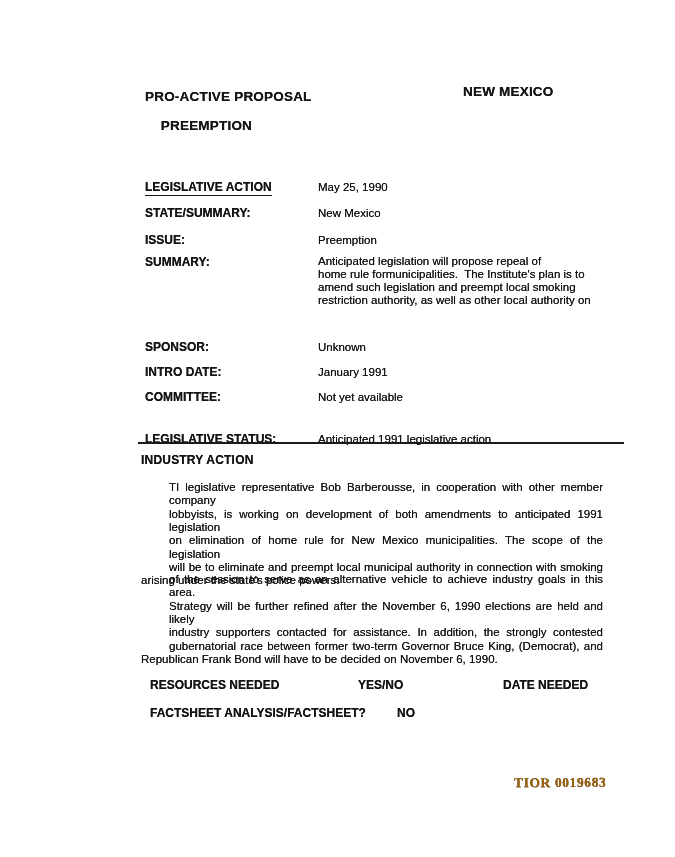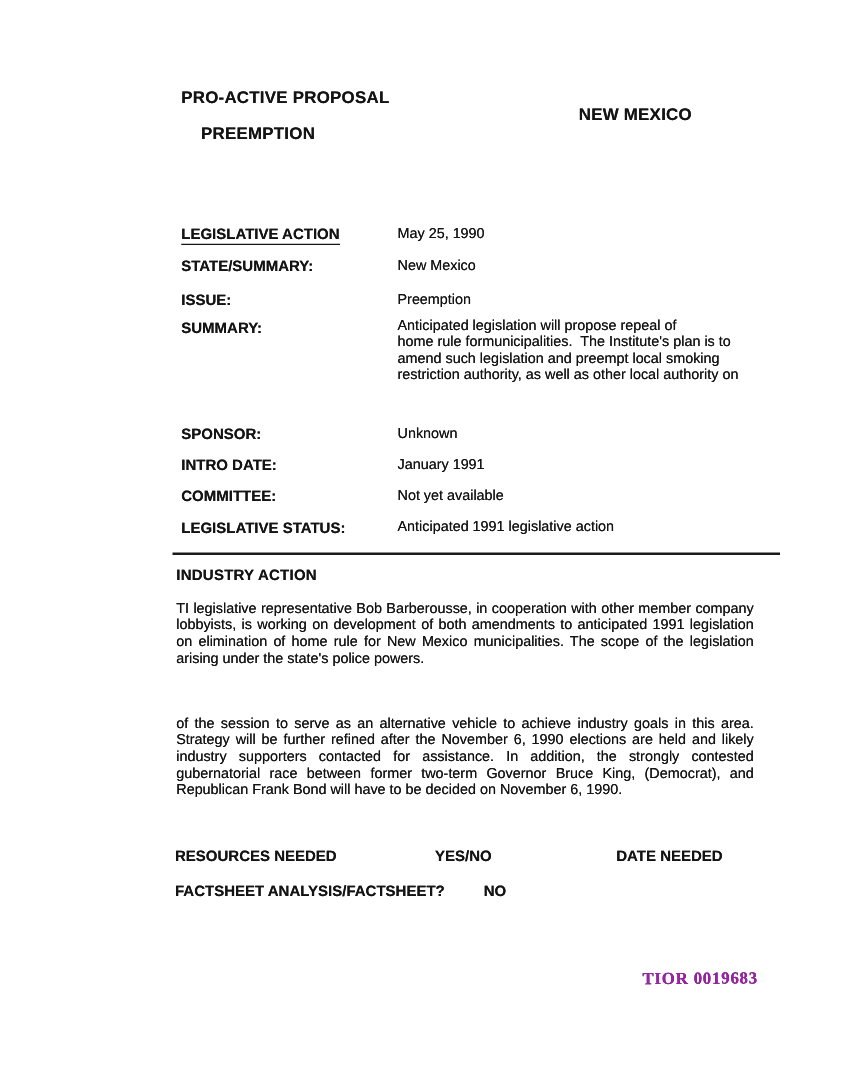--- a/index.html
+++ b/index.html
@@ -12,37 +12,37 @@
   .frow{position:absolute;left:0;width:675px;height:17px;}
   .flabel{position:absolute;left:145px;top:0;font-weight:700;font-size:12px;white-space:pre;}
   .flabel.u{border-bottom:1.6px solid #151515;padding-bottom:1px;}
   .fvalue{position:absolute;left:318px;top:1px;font-size:11.5px;white-space:pre;}
   .sumblock{position:absolute;left:318px;top:255px;width:300px;}
   .sumblock .ln{font-size:11.5px;line-height:13.1px;white-space:pre;}
   .rule{position:absolute;left:138px;top:442px;width:486px;height:2px;background:#1a1a1a;}
   .sechead{position:absolute;left:141px;top:453px;font-weight:700;font-size:12px;letter-spacing:.2px;}
   .para{position:absolute;left:141px;width:462px;}
   .para .ln{font-size:11.5px;line-height:13.35px;}
-  .para .ln.j{text-align:justify;text-align-last:justify;}
+  .para .ln.j{text-align:justify;text-align-last:justify;margin-left:28px;}
   .p1{top:481px;}
   .p2{top:573px;}
-  .resrow{position:absolute;left:0;width:621px;height:17px;font-weight:700;font-size:12px;}
+  .resrow{position:absolute;left:10px;width:621px;height:17px;font-weight:700;font-size:12px;}
   .resrow span{position:absolute;top:0;white-space:pre;}
   .bates{
     position:absolute;left:514px;top:775px;
     font-family:"Liberation Serif",serif;font-weight:700;font-size:13.5px;
-    letter-spacing:.6px;color:#a21caf;transform:rotate(-.4deg);
+    letter-spacing:.6px;color:#a16207;transform:rotate(-.4deg);
   }
 </style>
 </head>
 <body>
 
 <div class="page">
 
-  <div class="hdr" style="left:145px;top:71px;"><span>PRO-ACTIVE PROPOSAL</span><br>
+  <div class="hdr" style="left:145px;top:90px;"><span>PRO-ACTIVE PROPOSAL</span><br>
     <span>PREEMPTION</span></div>
   <div class="hdr" style="left:463px;top:85px;">NEW MEXICO</div>
 
   <div class="frow" style="top:180px;">
     <span class="flabel u">LEGISLATIVE ACTION</span>
     <span class="fvalue">May 25, 1990</span>
   </div>
   <div class="frow" style="top:206px;">
     <span class="flabel">STATE/SUMMARY:</span>
     <span class="fvalue">New Mexico</span>
@@ -65,33 +65,34 @@
     <span class="fvalue">Unknown</span>
   </div>
   <div class="frow" style="top:365px;">
     <span class="flabel">INTRO DATE:</span>
     <span class="fvalue">January 1991</span>
   </div>
   <div class="frow" style="top:390px;">
     <span class="flabel">COMMITTEE:</span>
     <span class="fvalue">Not yet available</span>
   </div>
-  <div class="frow" style="top:415px;">
+  <div class="frow" style="top:432px;">
     <span class="flabel">LEGISLATIVE STATUS:</span>
     <span class="fvalue">Anticipated 1991 legislative action</span>
   </div>
 
   <div class="rule"></div>
 
   <div class="sechead">INDUSTRY ACTION</div>
 
   <div class="para p1">
     <div class="ln j">TI legislative representative Bob Barberousse, in cooperation with other member company</div>
     <div class="ln j">lobbyists, is working on development of both amendments to anticipated 1991 legislation</div>
     <div class="ln j">on elimination of home rule for New Mexico municipalities.  The scope of the legislation</div>
+    <div class="ln j">will be to eliminate and preempt local municipal authority in connection with smoking</div>
     <div class="ln">arising under the state's police powers.</div>
   </div>
 
   <div class="para p2">
     <div class="ln j">of the session to serve as an alternative vehicle to achieve industry goals in this area.</div>
     <div class="ln j">Strategy  will be further refined after the November 6, 1990 elections are held and likely</div>
     <div class="ln j">industry supporters contacted for assistance.  In addition, the strongly contested</div>
     <div class="ln j">gubernatorial race between former two-term Governor Bruce King, (Democrat), and</div>
     <div class="ln">Republican Frank Bond will have to be decided on November 6, 1990.</div>
   </div>

